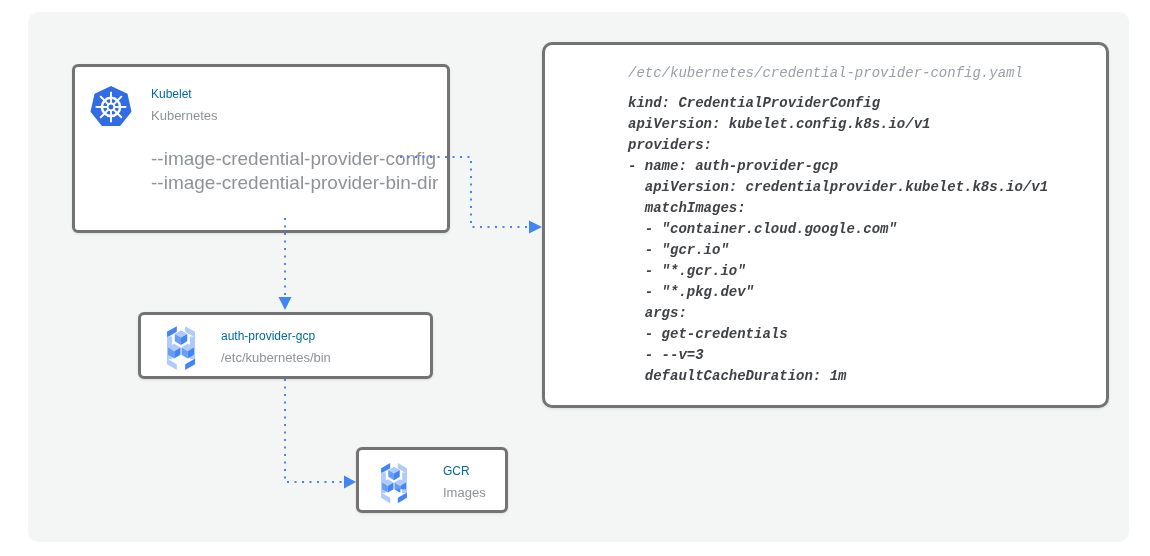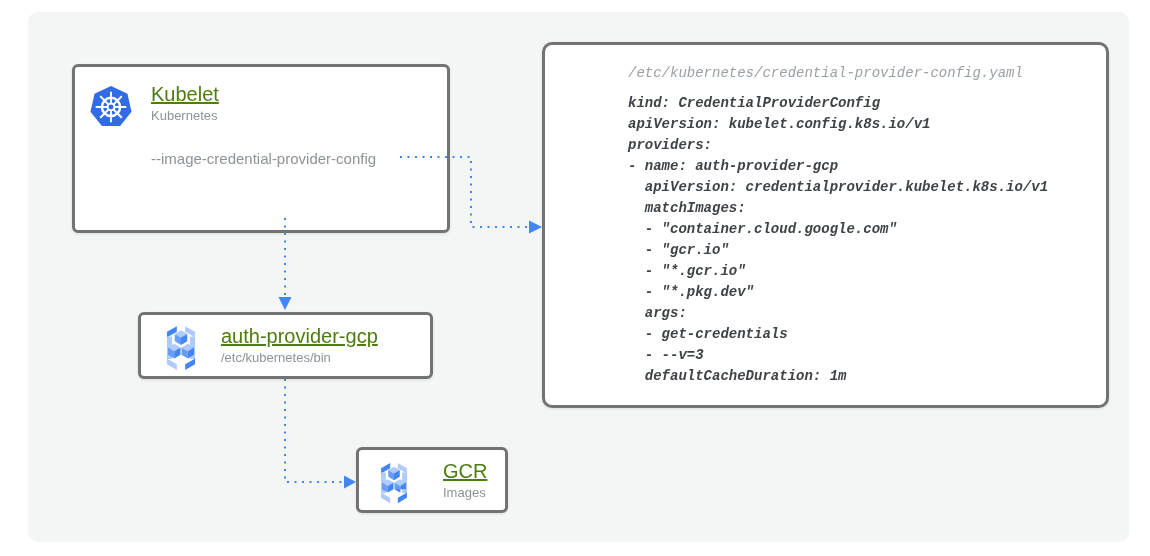--- a/index.html
+++ b/index.html
@@ -7,24 +7,24 @@
          font-family:"Liberation Sans",sans-serif;overflow:hidden;}
   .canvas{position:absolute;left:28px;top:12px;width:1101px;height:530px;
           background:#f4f5f5;border-radius:10px;}
   .card{position:absolute;background:#ffffff;border:3px solid #737373;
         border-radius:6px;box-shadow:0 1px 3px rgba(0,0,0,.10);box-sizing:border-box;}
   #kubelet-card{left:72px;top:64px;width:378px;height:169px;}
   #auth-card{left:138px;top:312px;width:295px;height:67px;}
   #gcr-card{left:356px;top:447px;width:152px;height:66px;}
   #config-panel{left:542px;top:42px;width:567px;height:366px;border-radius:10px;}
   .icon{position:absolute;}
-  .card-title{font-size:20px;line-height:20px;color:#4d7c0f;text-decoration:underline;}
+  .card-title{font-size:12px;line-height:20px;color:#0369a1;}
   .card-sub{font-size:13px;line-height:20px;color:#8e9398;margin-top:2px;}
   .textblock{position:absolute;}
-  .flags{position:absolute;left:76px;top:80px;font-size:15px;line-height:24px;color:#8e9398;}
+  .flags{position:absolute;left:76px;top:80px;font-size:19px;line-height:24px;color:#8e9398;}
   .code-inner{position:absolute;left:83px;top:18px;right:16px;}
   .code-path{font-family:"Liberation Mono","DejaVu Sans Mono",monospace;
              font-style:italic;font-size:14px;line-height:20px;color:#9aa0a6;
              white-space:pre;margin:0;}
   .code-body{font-family:"Liberation Mono","DejaVu Sans Mono",monospace;
              font-style:italic;font-weight:bold;font-size:14px;line-height:21px;
              color:#3f4347;white-space:pre;margin:10px 0 0 0;}
   .arrows{position:absolute;left:0;top:0;pointer-events:none;}
 </style>
 </head>
@@ -48,20 +48,21 @@
       </g>
       <circle cx="24" cy="25" r="9.5" fill="none" stroke="#ffffff" stroke-width="2.6"></circle>
       <circle cx="24" cy="25" r="3.6" fill="#326ce5" stroke="#ffffff" stroke-width="2"></circle>
     </svg>
     <div class="textblock" style="left:76px;top:17px">
       <div class="card-title">Kubelet</div>
       <div class="card-sub">Kubernetes</div>
     </div>
     <div class="flags">
       <div>--image-credential-provider-config</div>
+      <div>--image-credential-provider-bin-dir</div>
     </div>
   </div>
 
   <div class="card" id="auth-card">
     <svg class="icon" style="left:15px;top:8px" width="50" height="50" viewBox="0 0 48 48">
       <polygon points="20,3 20,8.5 10.5,14 10.5,8.5" fill="#4285f4"></polygon>
       <rect x="10.5" y="13" width="5" height="21.5" fill="#aecbfa"></rect>
       <polygon points="10.5,34 10.5,39.5 20,45 20,39.5" fill="#aecbfa"></polygon>
       <polygon points="28,3 28,8.5 37.5,14 37.5,8.5" fill="#aecbfa"></polygon>
       <rect x="32.5" y="13" width="5" height="21.5" fill="#aecbfa"></rect>

